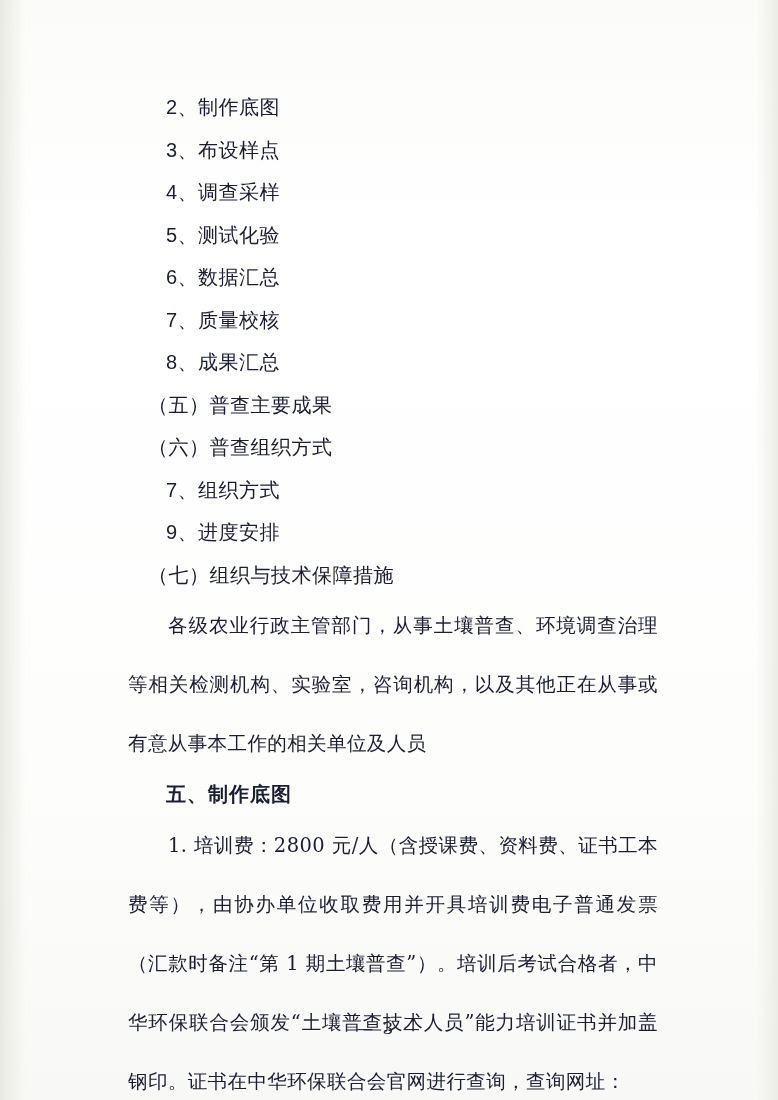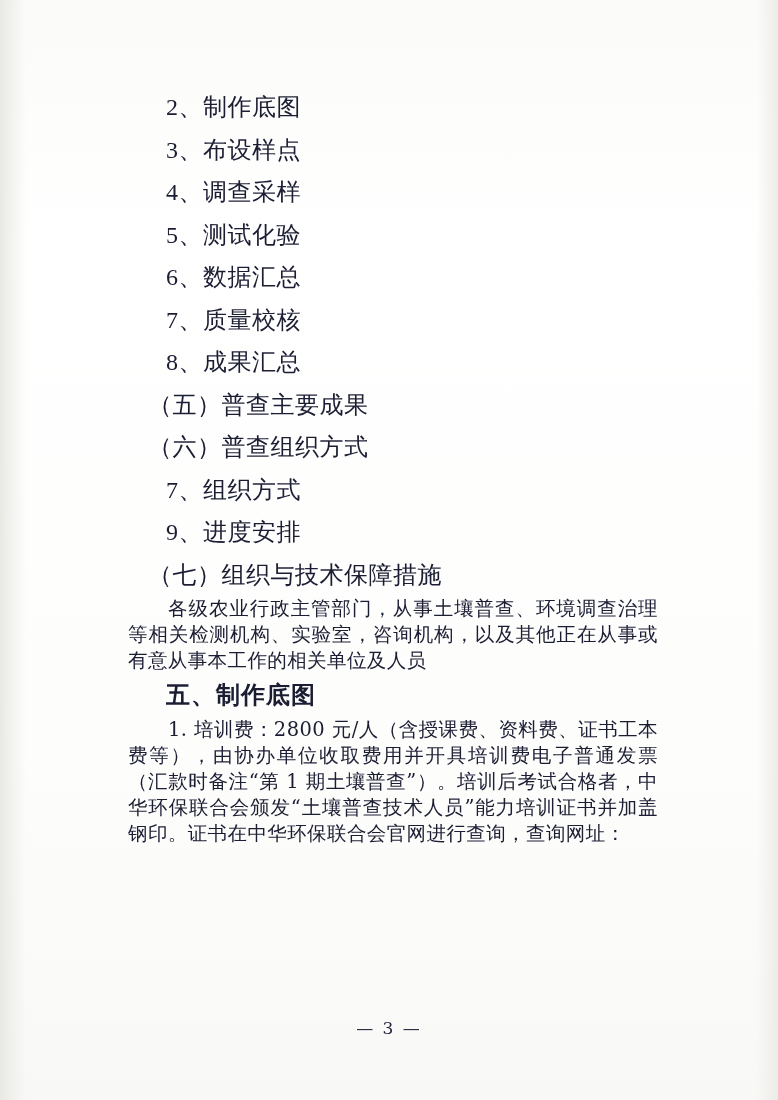--- a/index.html
+++ b/index.html
@@ -40,41 +40,41 @@
     background: linear-gradient(270deg, #ececE7 0%, rgba(255,255,255,0) 100%);
     pointer-events: none;
   }
   .content {
     position: absolute;
     left: 128px;
     top: 86px;
     width: 530px;
   }
   .line {
-    font-size: 24px;
+    font-size: 20px;
     line-height: 42.5px;
     color: #1b1d33;
     letter-spacing: 0.5px;
     white-space: pre;
-    font-family: Liberation Serif, serif;
+    font-family: Liberation Sans, sans-serif;
   }
   .indent-1 {
     padding-left: 38px;
   }
   .indent-0 {
     padding-left: 20px;
   }
   .heading {
     padding-left: 38px;
     font-weight: bold;
     letter-spacing: 1px;
   }
   .para {
     font-size: 19.5px;
-    line-height: 26px;
+    line-height: 59px;
     color: #1b1d33;
     letter-spacing: 0.4px;
     text-align: justify;
     text-justify: inter-character;
   }
   .para-first {
     text-indent: 40px;
   }
   .block {
     margin: 0;

